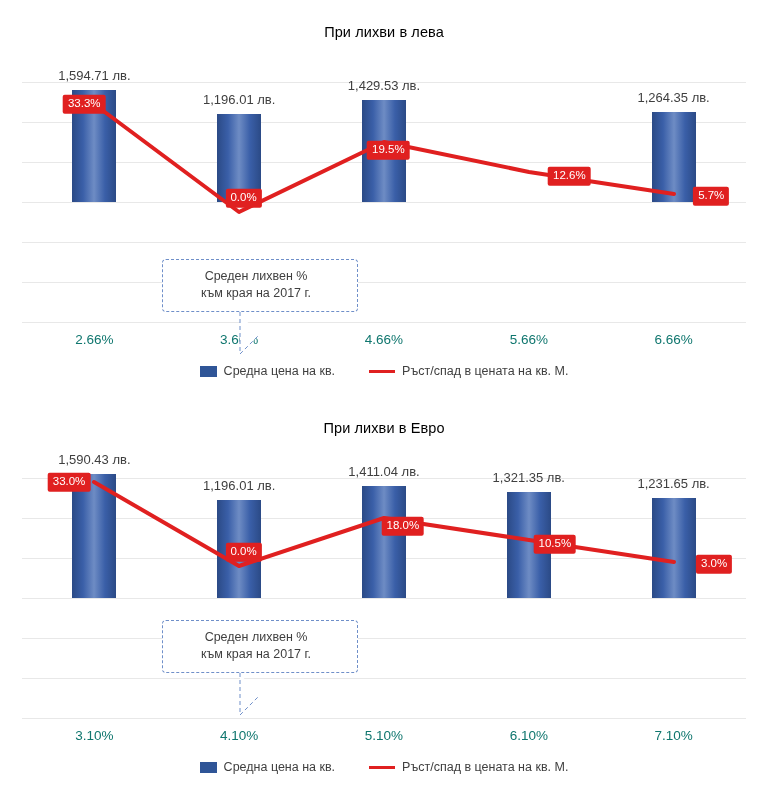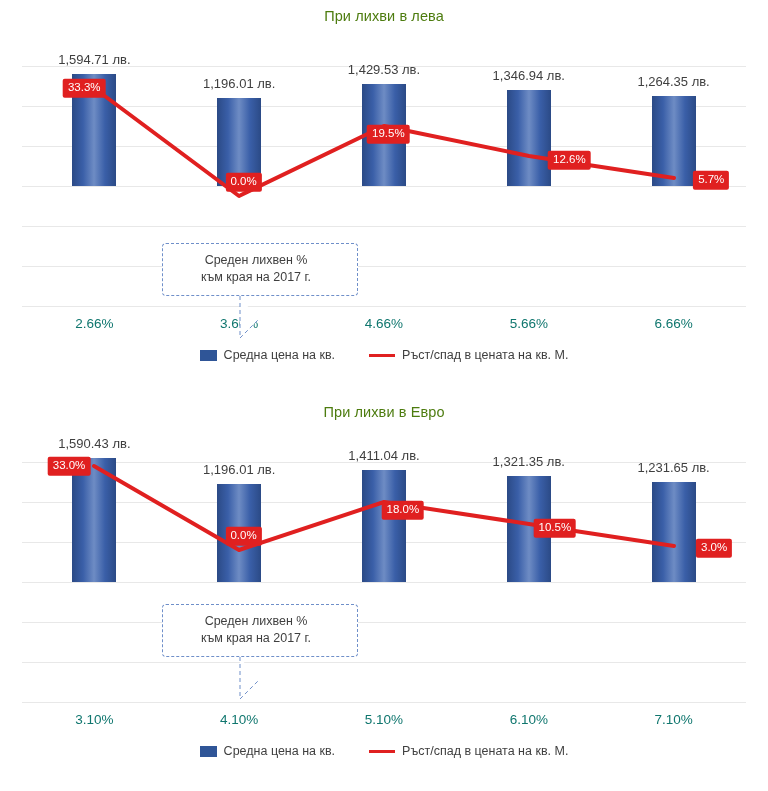--- a/index.html
+++ b/index.html
@@ -16,22 +16,22 @@
     overflow: hidden;
   }
   .chart-block {
     position: relative;
     width: 768px;
     box-sizing: border-box;
   }
   .chart-title {
     text-align: center;
     font-size: 14.5px;
-    color: #4d7c0f;
-    padding-top: 8px;
+    color: #000000;
+    padding-top: 24px;
     padding-bottom: 4px;
     letter-spacing: 0.1px;
   }
   .plot {
     position: relative;
     margin: 0 22px;
     height: 288px;
   }
   .gridlines {
     position: absolute;
@@ -177,24 +177,20 @@
         <div class="bar" style="top:46px;height:112px;"></div>
       </div>
       <div class="bar-col" style="left:20%;">
         <div class="bar-label" style="top:48px;">1,196.01 лв.</div>
         <div class="bar" style="top:70px;height:88px;"></div>
       </div>
       <div class="bar-col" style="left:40%;">
         <div class="bar-label" style="top:34px;">1,429.53 лв.</div>
         <div class="bar" style="top:56px;height:102px;"></div>
       </div>
-      <div class="bar-col" style="left:60%;">
-        <div class="bar-label" style="top:40px;">1,346.94 лв.</div>
-        <div class="bar" style="top:62px;height:96px;"></div>
-      </div>
       <div class="bar-col" style="left:80%;">
         <div class="bar-label" style="top:46px;">1,264.35 лв.</div>
         <div class="bar" style="top:68px;height:90px;"></div>
       </div>
     </div>
 
     <svg class="line-svg" viewBox="0 0 724 288" preserveAspectRatio="none">
       <polyline points="72,60 217,168 362,98 507,128 652,150" fill="none" stroke="#e02020" stroke-width="4" stroke-linejoin="round" stroke-linecap="round"></polyline>
     </svg>
 

